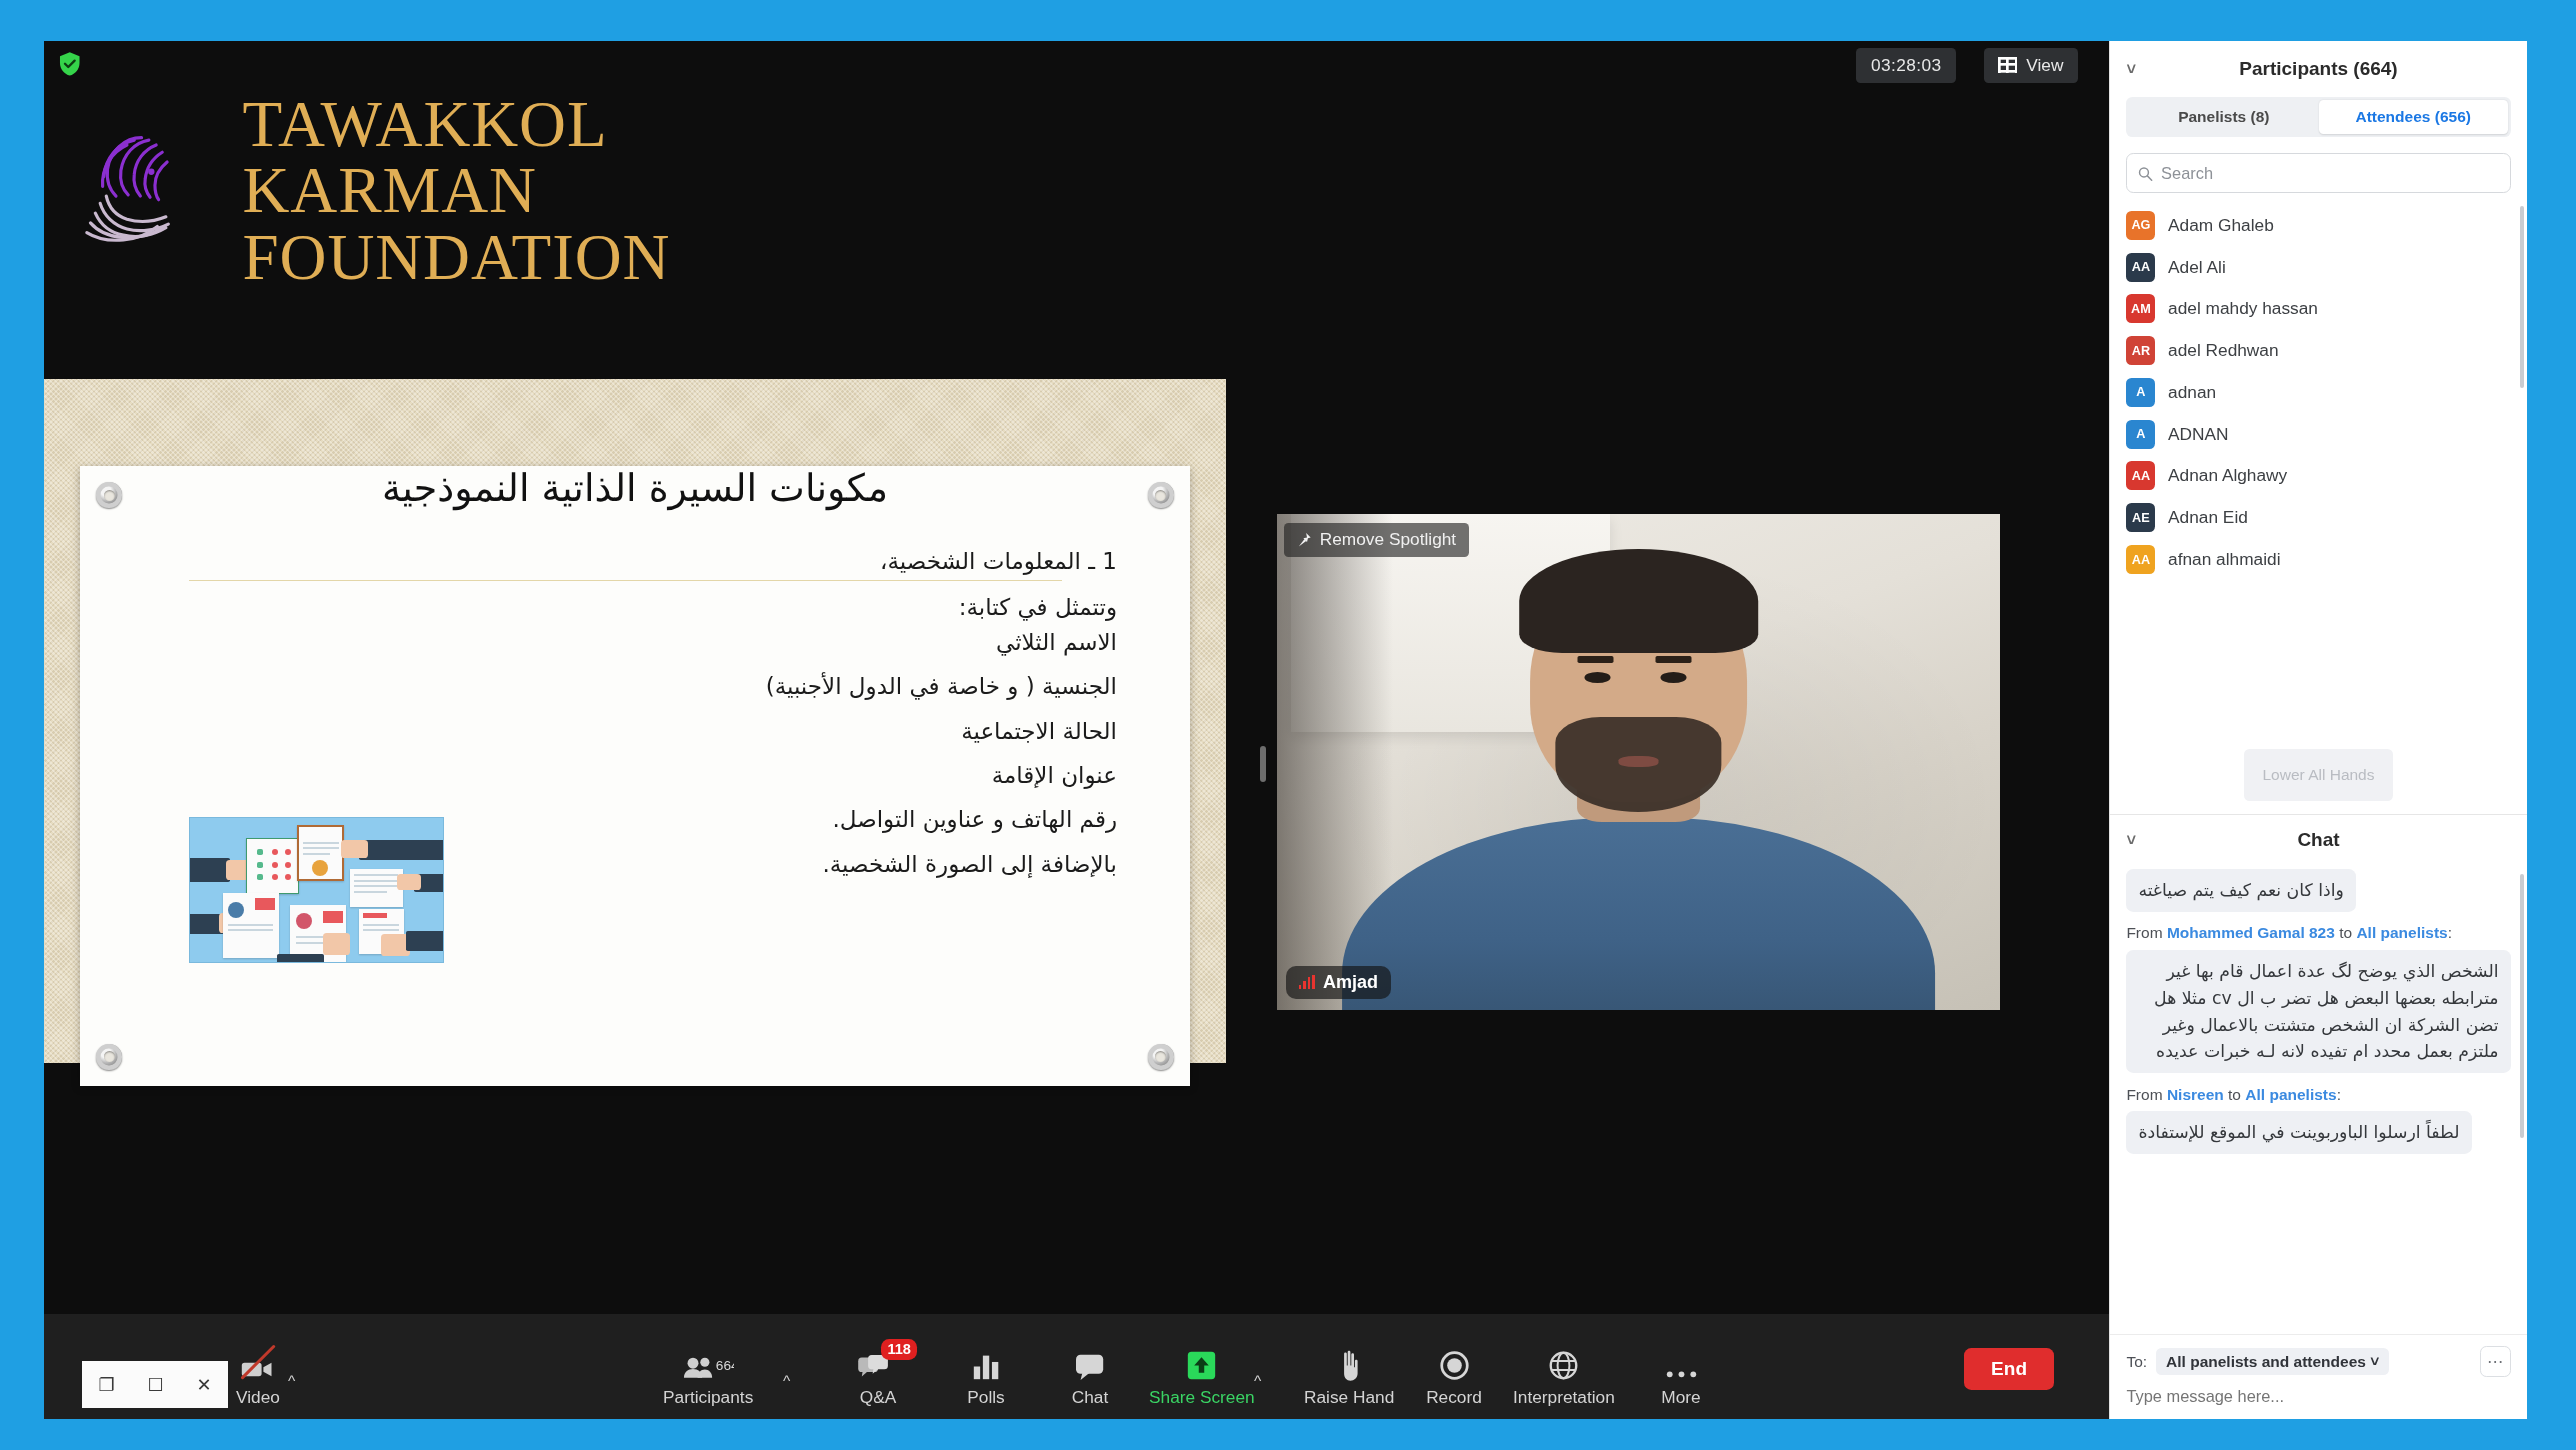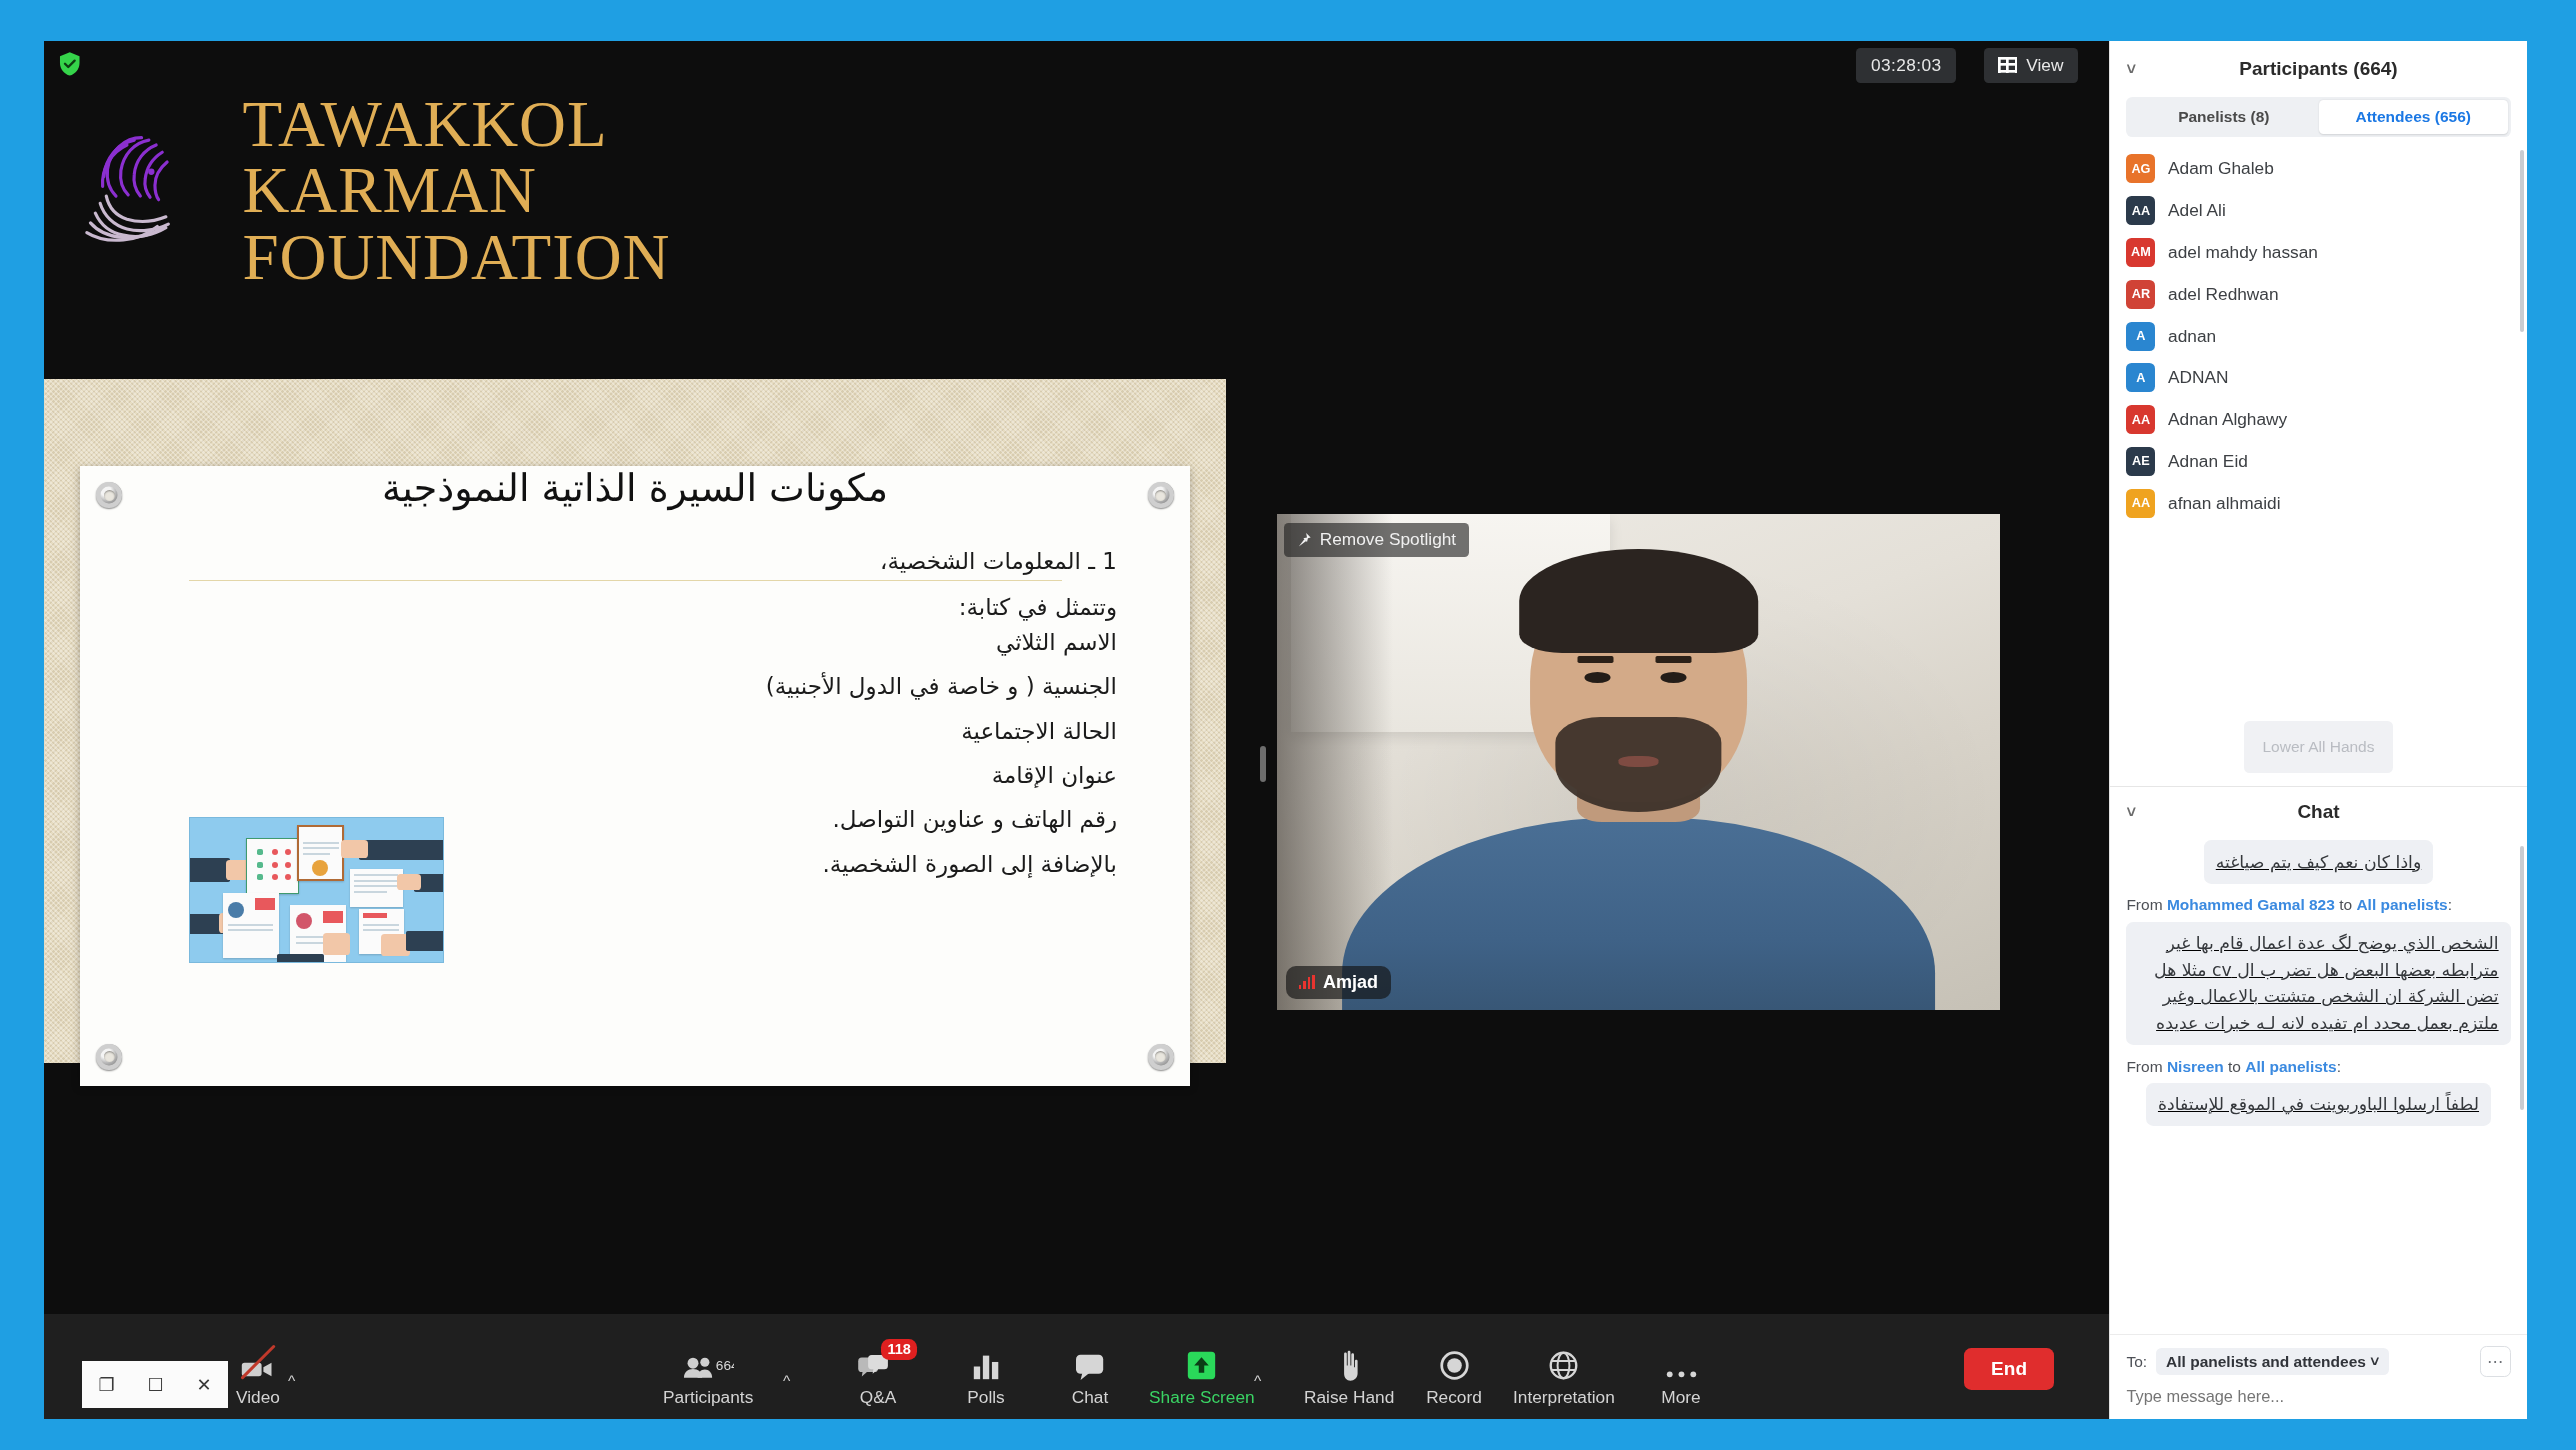--- a/index.html
+++ b/index.html
@@ -352,21 +352,21 @@
     padding: 3.6px 16.4px 7.3px; position: relative;
   }
   .bubble {
     background: #eef0f4; border-radius: 7.3px;
     padding: 8.2px 12px; font-size: 17.3px; color: #35383c;
     direction: rtl; text-align: right;
     line-height: 1.55; margin-bottom: 12.7px;
     font-family: "DejaVu Sans", sans-serif;
     display: inline-block; max-width: 100%;
   }
-  .bubble-row { display: flex; justify-content: center; text-decoration: underline; }
+  .bubble-row { display: flex; justify-content: flex-start; }
   .from-line {
     font-size: 15.5px; color: #4d5056; margin-bottom: 7.3px;
   }
   .from-line b { color: #3b8ae0; font-weight: bold; }
   .chat-foot {
     border-top: 0.9px solid #ececec;
     padding: 11px 16.4px 12.7px; flex: 0 0 auto;
   }
   .to-row { display: flex; align-items: center; gap: 9px; }
   .to-label { font-size: 15.5px; color: #4d5056; }
@@ -685,20 +685,27 @@
       <div class="panel-head">
         <span class="panel-chevron">˅</span>
         <span>Participants (664)</span>
       </div>
 
       <div class="seg-tabs">
         <div class="seg-tab">Panelists (8)</div>
         <div class="seg-tab active">Attendees (656)</div>
       </div>
 
+      <div class="search-box">
+        <svg width="15.5" height="15.5" viewBox="0 0 17 17">
+          <circle cx="7" cy="7" r="5.2" fill="none" stroke="#8d9197" stroke-width="1.7"></circle>
+          <path d="M11 11l5 5" stroke="#8d9197" stroke-width="1.7" stroke-linecap="round"></path>
+        </svg>
+        <input placeholder="Search" style="">
+      </div>
 
       <div class="plist">
         <div class="prow">
           <div class="avatar" style="background:#e8732a">AG</div>
           <div class="pname">Adam Ghaleb</div>
         </div>
         <div class="prow">
           <div class="avatar" style="background:#2b3a4b">AA</div>
           <div class="pname">Adel Ali</div>
         </div>

